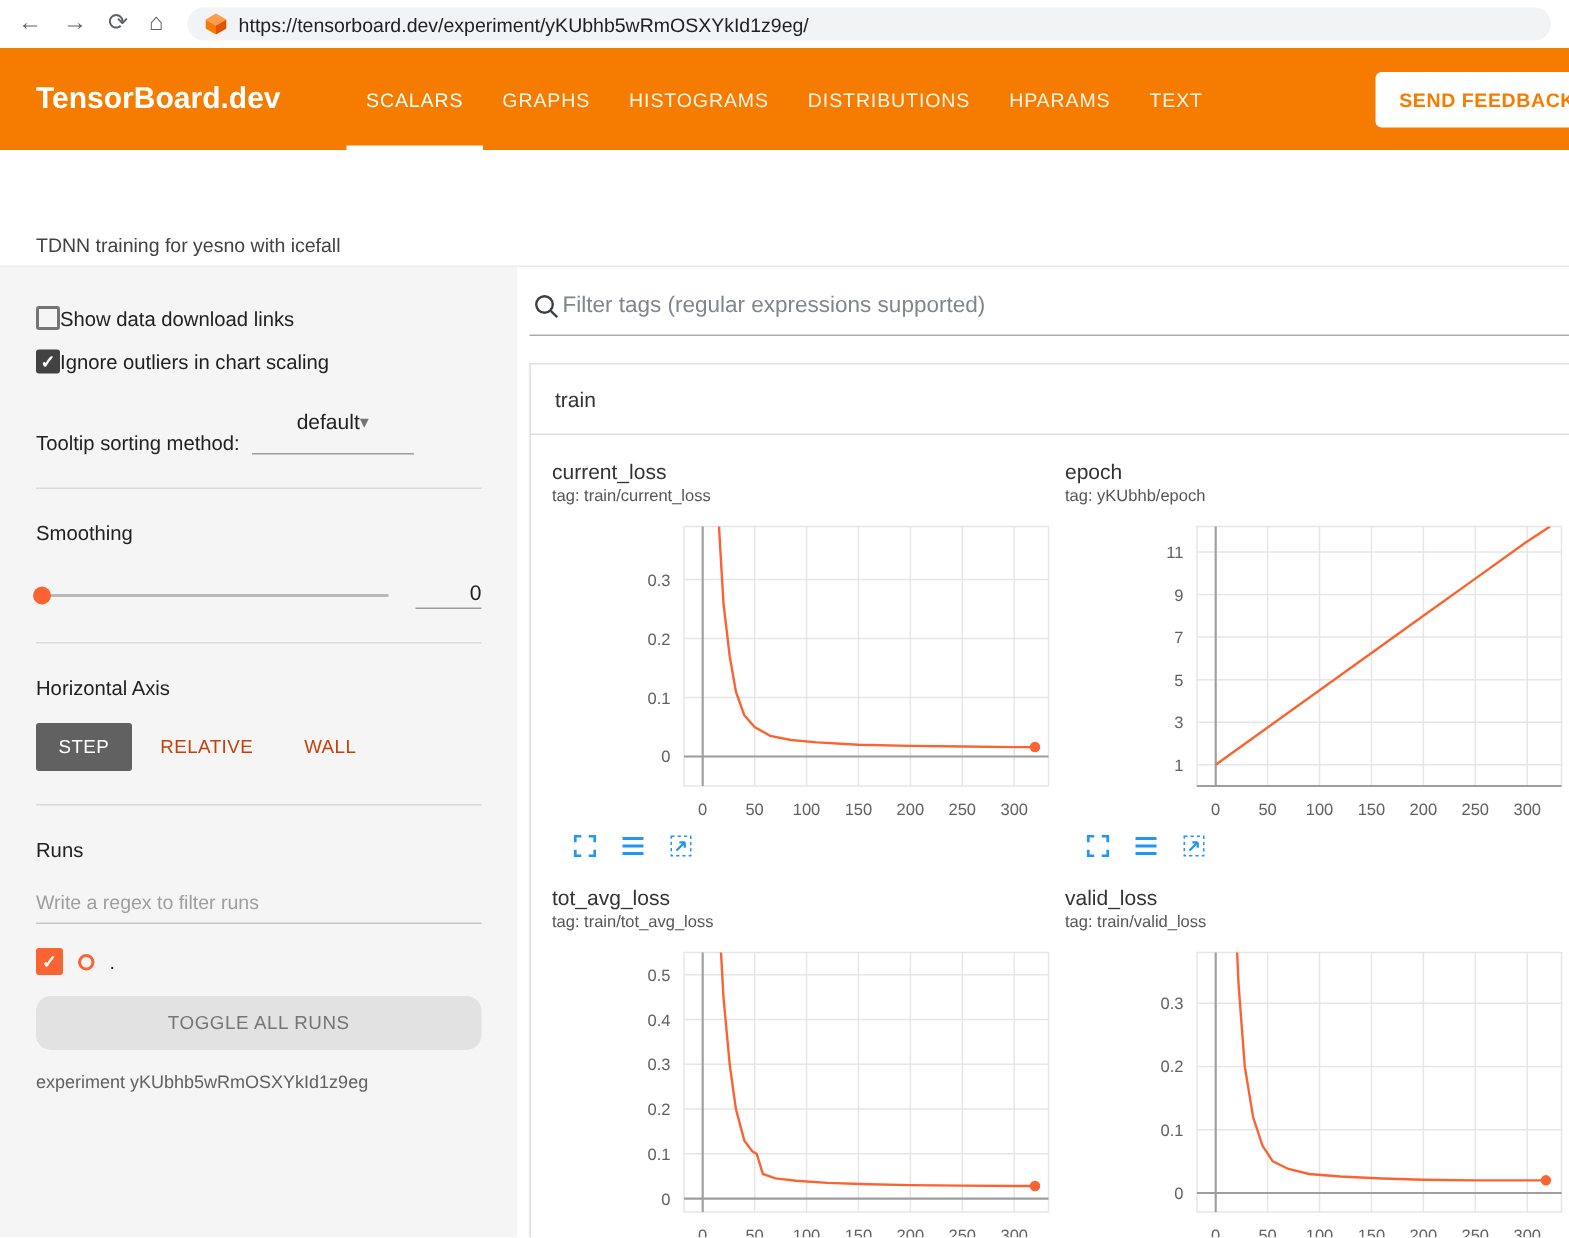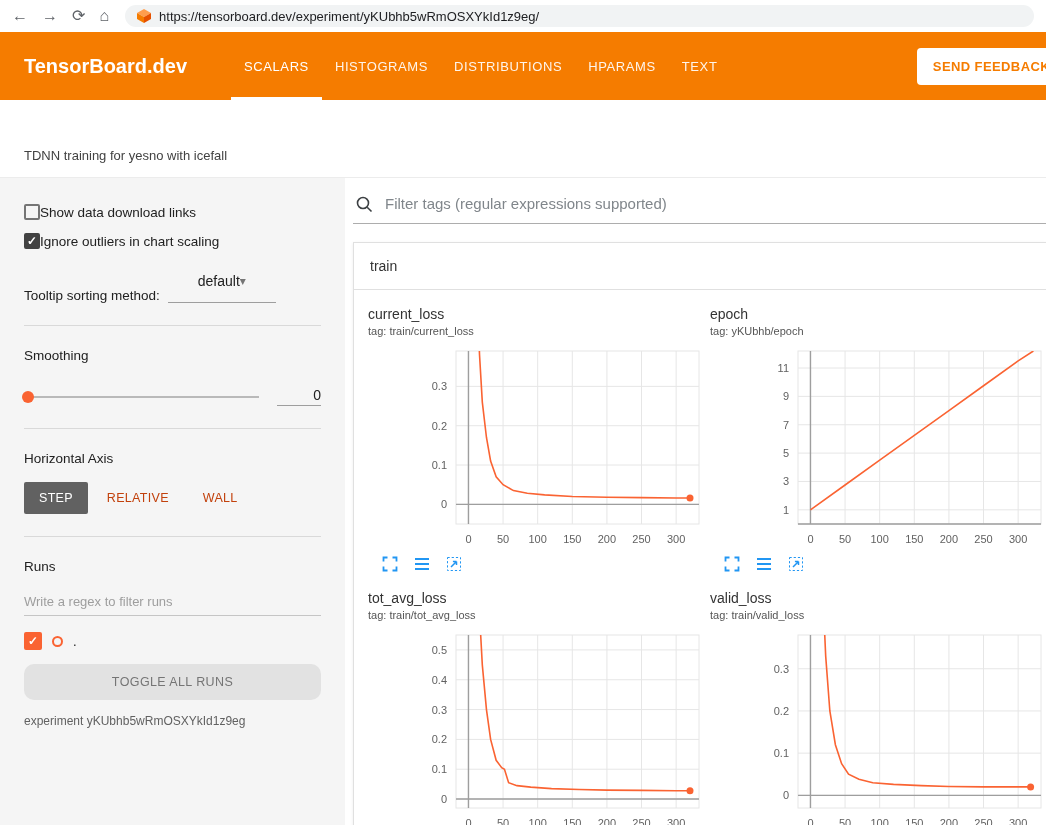--- a/index.html
+++ b/index.html
@@ -16,21 +16,21 @@
   
   .app-header { height:68px; background:#f57c00; display:flex; align-items:center; padding-left:24px; color:#fff; }
   .logo { font-size:20px; font-weight:bold; margin-right:44px; white-space:nowrap; cursor:pointer; }
   .tabs { display:flex; align-self:stretch; }
   .tab { display:flex; align-items:center; padding:3px 13px 0; font-size:13px; letter-spacing:.6px;
          color:rgba(255,255,255,.92); cursor:pointer; border-bottom:3px solid transparent; white-space:nowrap; }
   .tab.active { color:#fff; border-bottom-color:#fff; }
   .feedback-btn { margin-left:auto; margin-right:-20px; background:#fff; color:#f57c00; border:none; border-radius:4px;
          padding:11px 16px; font-size:13px; font-weight:bold; letter-spacing:.4px; white-space:nowrap; cursor:pointer; font-family:inherit; }
   
-  .experiment-bar { height:78px; background:#fff; display:flex; align-items:flex-end; padding:0 24px 14px; border-bottom:1px solid #ececec; }
+  .experiment-bar { height:78px; background:#fff; display:flex; align-items:flex-end; padding:0 24px 6px; border-bottom:1px solid #ececec; }
   .experiment-title { font-size:13px; color:#424242; }
   
   .content { display:flex; height:647px; }
   .sidebar { width:345px; min-width:345px; background:#f5f5f5; padding:26px 24px 0; overflow:hidden; }
   .main { flex:1; background:#fff; padding:14px 0 0 8px; overflow:hidden; }
   
   .check-row { display:flex; align-items:center; margin-bottom:13px; font-size:13.5px; color:#212121; cursor:pointer; }
   .cb { width:16px; height:16px; border:2px solid #757575; border-radius:2px; display:flex; align-items:center; justify-content:center;
         background:transparent; flex-shrink:0; }
   .cb.checked.dark { background:#424242; border-color:#424242; }
@@ -53,21 +53,21 @@
   .runs-filter { width:100%; border:none; border-bottom:1px solid #c5c5c5; background:transparent; font-size:13px;
                  color:#212121; padding:8px 0 6px; outline:none; font-family:inherit; margin-top:12px; }
   .runs-filter::placeholder { color:#9e9e9e; }
   .run-row { display:flex; align-items:center; gap:10px; margin-top:16px; cursor:pointer; }
   .run-swatch { width:11px; height:11px; border:2px solid #fa6332; border-radius:50%; flex-shrink:0; }
   .run-name { font-size:13px; color:#212121; }
   .toggle-runs { margin-top:14px; width:100%; background:#e2e2e2; border:none; color:#757575; font-size:12.5px;
                  letter-spacing:.4px; padding:11px 0; border-radius:10px; cursor:pointer; font-family:inherit; }
   .exp-name { margin-top:14px; font-size:12px; color:#616161; }
   
-  .filter-bar { display:flex; align-items:center; gap:10px; border-bottom:1px solid #adadad; padding:2px 0 10px 2px; }
+  .filter-bar { display:flex; align-items:center; border-bottom:1px solid #adadad; padding:2px 0 10px 2px; }
   .filter-input { border:none; outline:none; flex:1; font-size:15px; color:#212121; background:transparent; font-family:inherit; }
   .filter-input::placeholder { color:#80868b; }
   .card { margin-top:18px; border:1px solid #e0e0e0; border-right:none; box-shadow:0 1px 3px rgba(0,0,0,.08); background:#fff; }
   .card-header { padding:15px 16px; font-size:14px; color:#333; border-bottom:1px solid #e0e0e0; cursor:pointer; }
   .charts-grid { display:grid; grid-template-columns:342px 342px; padding:16px 0 0 14px; row-gap:18px; }
   .chart-card { width:337px; }
   .chart-title { font-size:14px; color:#333; }
   .chart-tag { font-size:11px; color:#555; margin-top:3px; }
   .chart-svg { display:block; margin-top:8px; }
   .chart-svg text { font-family:"Liberation Sans", sans-serif; }
@@ -91,20 +91,21 @@
       </svg>
     </span>
     <span class="url">https://tensorboard.dev/experiment/yKUbhb5wRmOSXYkId1z9eg/</span>
   </div>
 </div>
 
 <header class="app-header">
   <div class="logo">TensorBoard.dev</div>
   <nav class="tabs" id="nav-tabs">
       <div class="tab active">SCALARS</div>
+      <div class="tab">GRAPHS</div>
       <div class="tab">HISTOGRAMS</div>
       <div class="tab">DISTRIBUTIONS</div>
       <div class="tab">HPARAMS</div>
       <div class="tab">TEXT</div>
     </nav>
   <button class="feedback-btn">SEND FEEDBACK</button>
 </header>
 
 <div class="experiment-bar">
   <span class="experiment-title">TDNN training for yesno with icefall</span>

